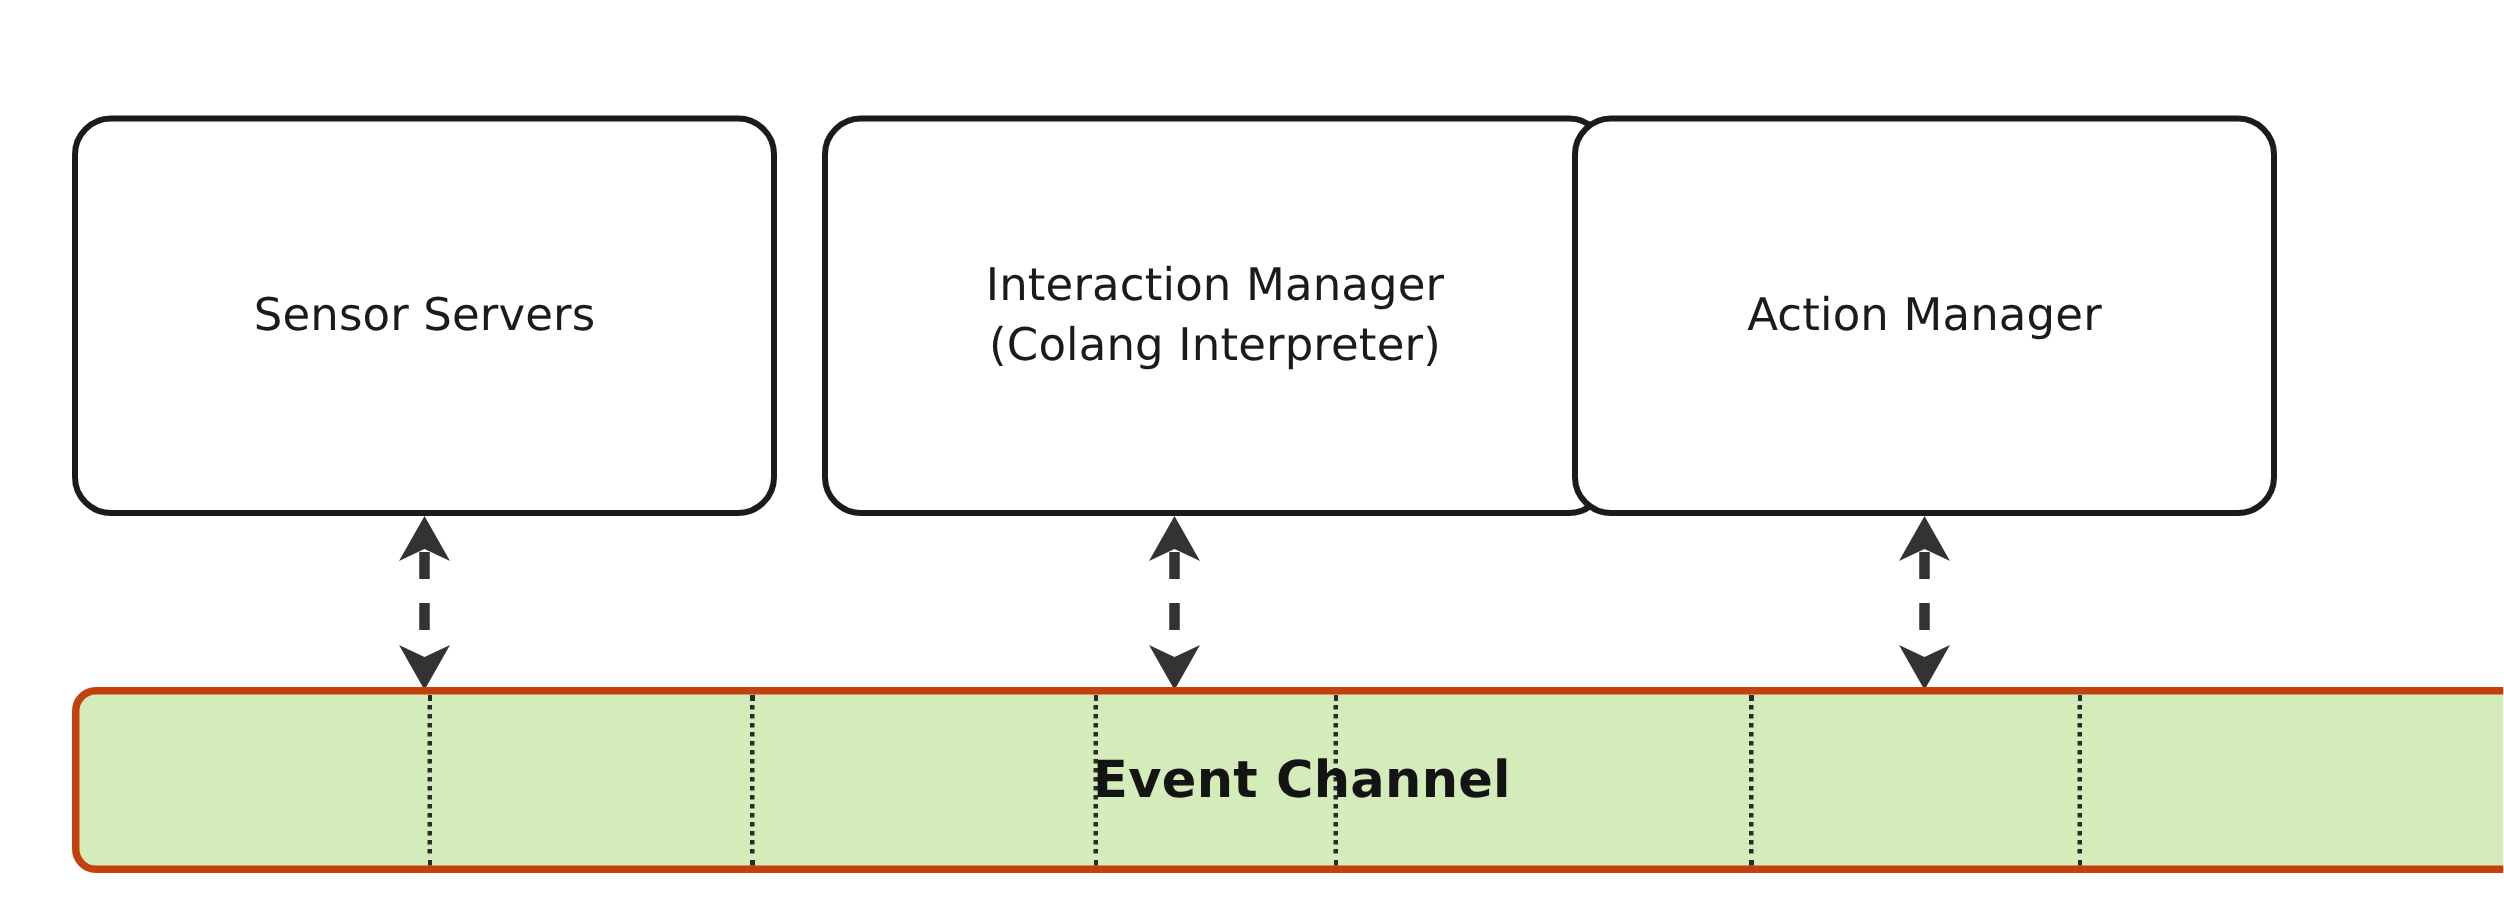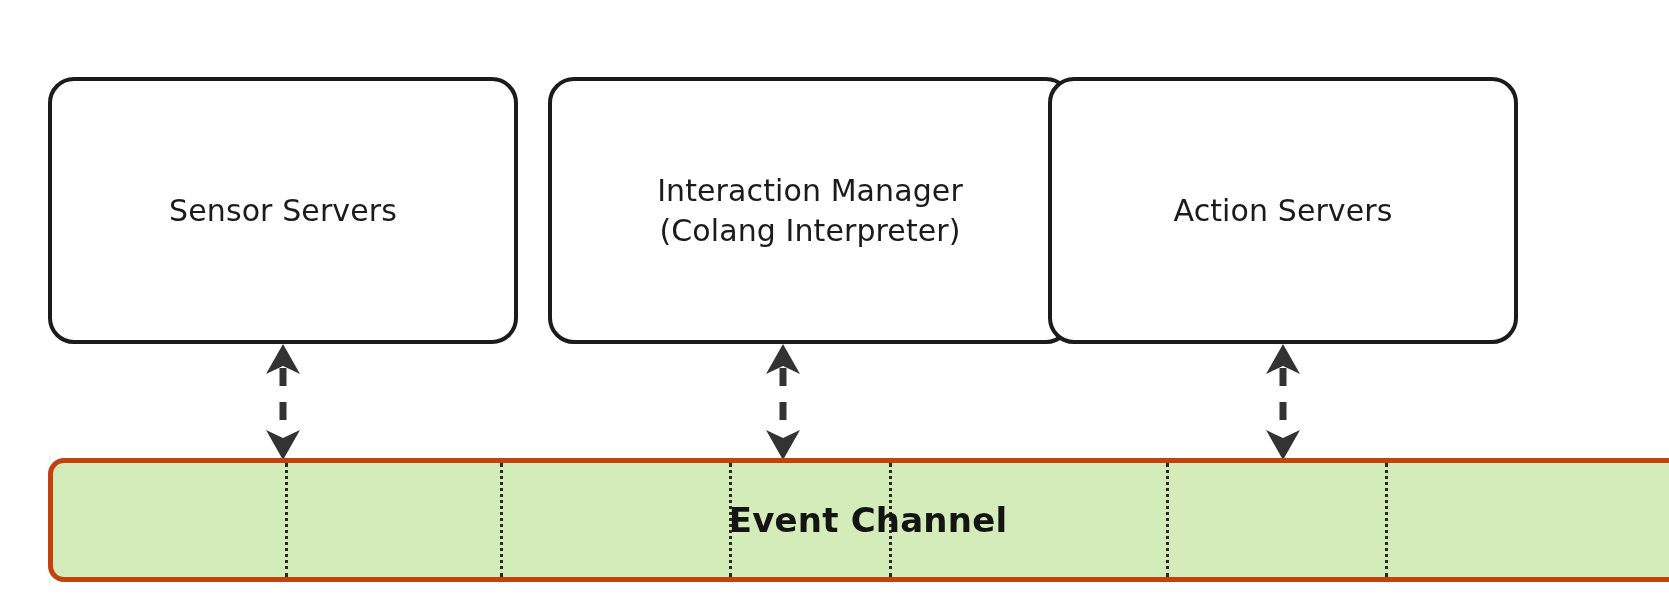--- a/index.html
+++ b/index.html
@@ -106,21 +106,21 @@
   <div class="node-box" id="node-sensor-servers">
     <span class="node-label">Sensor Servers</span>
   </div>
 
   <div class="node-box" id="node-interaction-manager">
     <span class="node-label">Interaction Manager
 (Colang Interpreter)</span>
   </div>
 
   <div class="node-box" id="node-action-servers">
-    <span class="node-label">Action Servers</span>
+    <span class="node-label">Action Manager</span>
   </div>
 
   <div class="connector" style="left:253px;">
     <svg width="60" height="116" viewBox="0 0 60 116">
       <line x1="30" y1="24" x2="30" y2="92" stroke="#333333" stroke-width="7" stroke-dasharray="18,16" stroke-linecap="butt"></line>
       <path d="M30 0 L47 30 L30 22 L13 30 Z" fill="#333333"></path>
       <path d="M30 116 L13 86 L30 94 L47 86 Z" fill="#333333"></path>
     </svg>
   </div>
 

